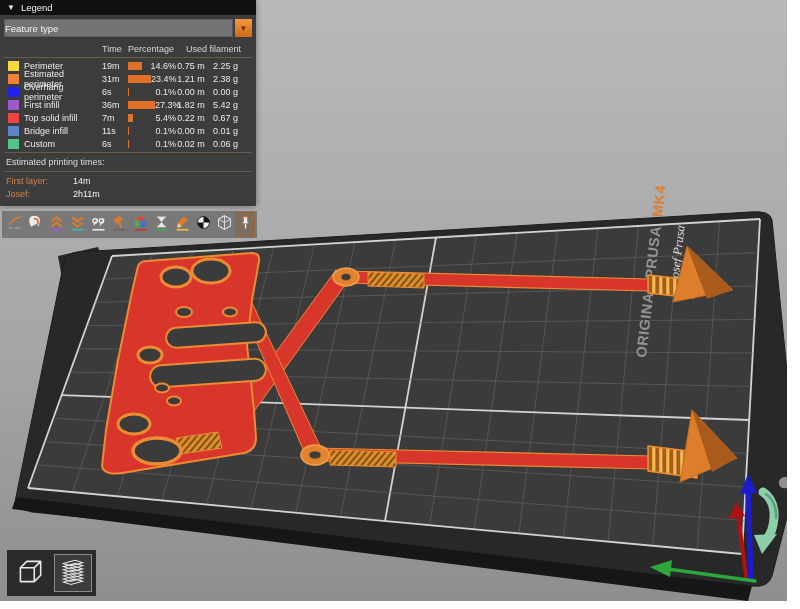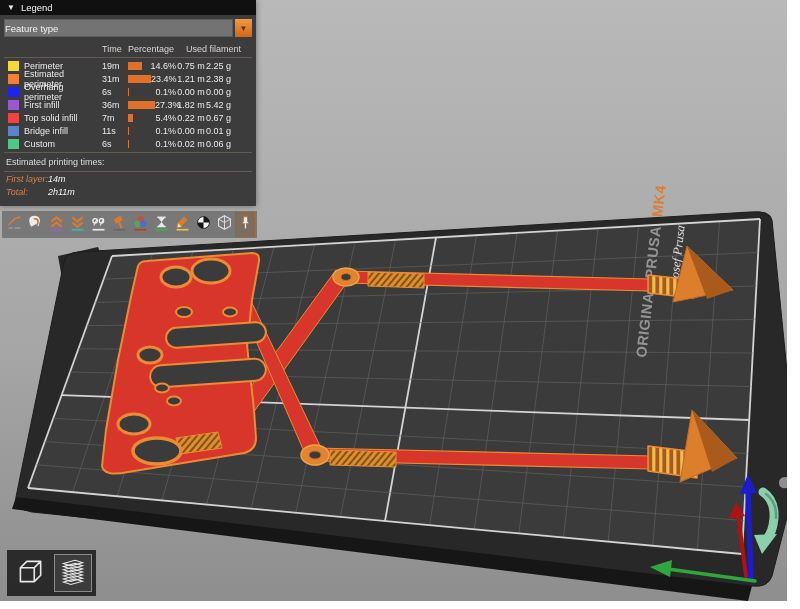--- a/index.html
+++ b/index.html
@@ -26,25 +26,25 @@
   .ch-fil{flex:1;}
   .sep{height:1px;background:#8a7258;opacity:.55;margin:2px 0;}
   .legend-row{display:flex;align-items:center;height:12.9px;}
   .legend-row .swatch{width:11px;height:10px;margin:0 5px 0 4px;flex:0 0 11px;}
   .legend-row .rname{width:78px;color:#eaeaea;}
   .legend-row .rtime{width:26px;color:#eaeaea;}
   .legend-row .rbarpct{width:48px;display:flex;align-items:center;}
   .legend-row .rbar{height:8px;background:#df7128;flex:0 0 auto;}
   .legend-row .rpct{margin-left:auto;color:#eaeaea;}
   .legend-row .rm{width:30px;text-align:center;color:#eaeaea;}
-  .legend-row .rg{width:32px;text-align:left;color:#eaeaea;margin-right:8px;}
+  .legend-row .rg{width:32px;text-align:right;color:#eaeaea;margin-right:8px;}
   .est-label{color:#dcdcdc;height:14px;display:flex;align-items:center;padding-left:2px;}
-  .kv{display:flex;height:13px;padding-left:2px;font-style:italic;}
+  .kv{display:flex;height:13px;align-items:center;padding-left:2px;}
   .kv .k{color:#d4824e;width:42px;}
-  .kv .v{color:#f2f2f2;}
+  .kv .v{color:#f2f2f2;margin-left:25px;}
 
   
   .preview-toolbar{position:absolute;left:2px;top:211px;height:27px;display:flex;align-items:center;
       gap:1px;background:rgba(22,22,22,0.35);padding:0 2px;z-index:4;}
   .tb-btn{width:20px;height:25px;display:flex;align-items:center;justify-content:center;cursor:pointer;}
   .tb-btn svg{width:17px;height:17px;}
   .tb-btn.active{border:1px solid #9a6434;background:rgba(140,85,40,0.30);box-sizing:border-box;}
 
   
   .view-switch{position:absolute;left:7px;top:550px;display:flex;gap:5px;align-items:center;
@@ -291,21 +291,21 @@
           </div>
         </div>
       <div class="sep"></div>
       <div class="est-label">Estimated printing times:</div>
       <div class="sep"></div>
       <div class="kv">
         <span class="k">First layer:</span>
         <span class="v">14m</span>
       </div>
       <div class="kv">
-        <span class="k">Total:</span>
+        <span class="k">Josef:</span>
         <span class="v">2h11m</span>
       </div>
     </div>
   </div>
 
   <div class="preview-toolbar" id="preview-toolbar">
       <div class="tb-btn">
         <span><svg viewBox="0 0 20 20">
             <path d="M3 13c2-5 4-2 6-6s4-1 8-4" fill="none" stroke="#E07A2A" stroke-width="1.8"></path>
             <path d="M3 16.5h5M10 16.5h7" stroke="#9a9a9a" stroke-width="1.6"></path>

